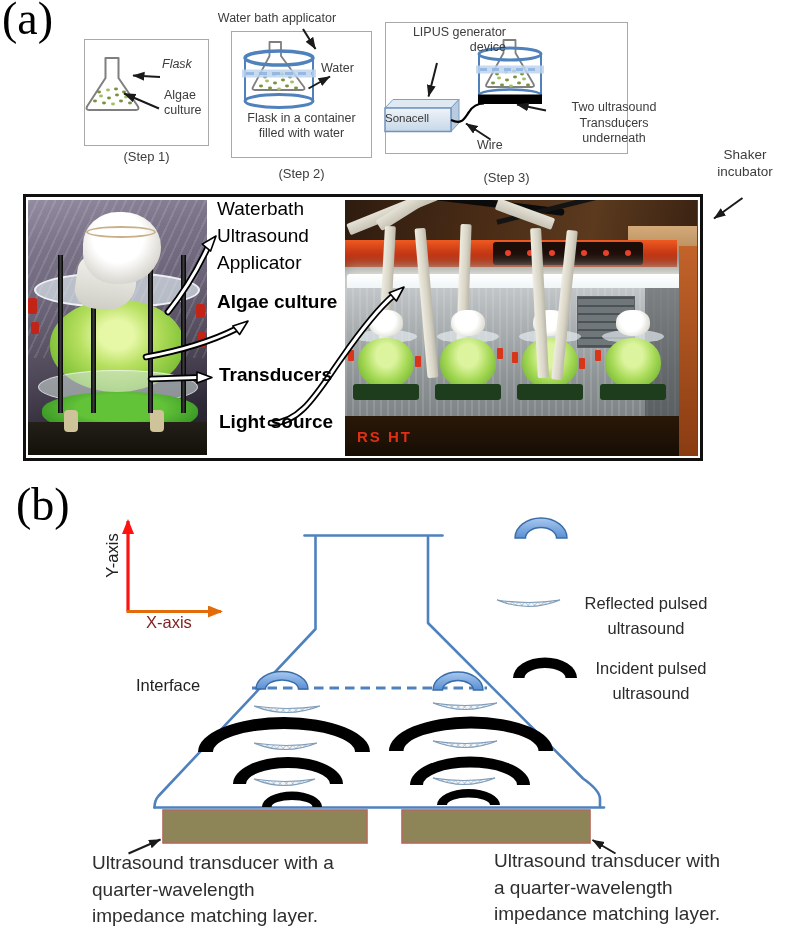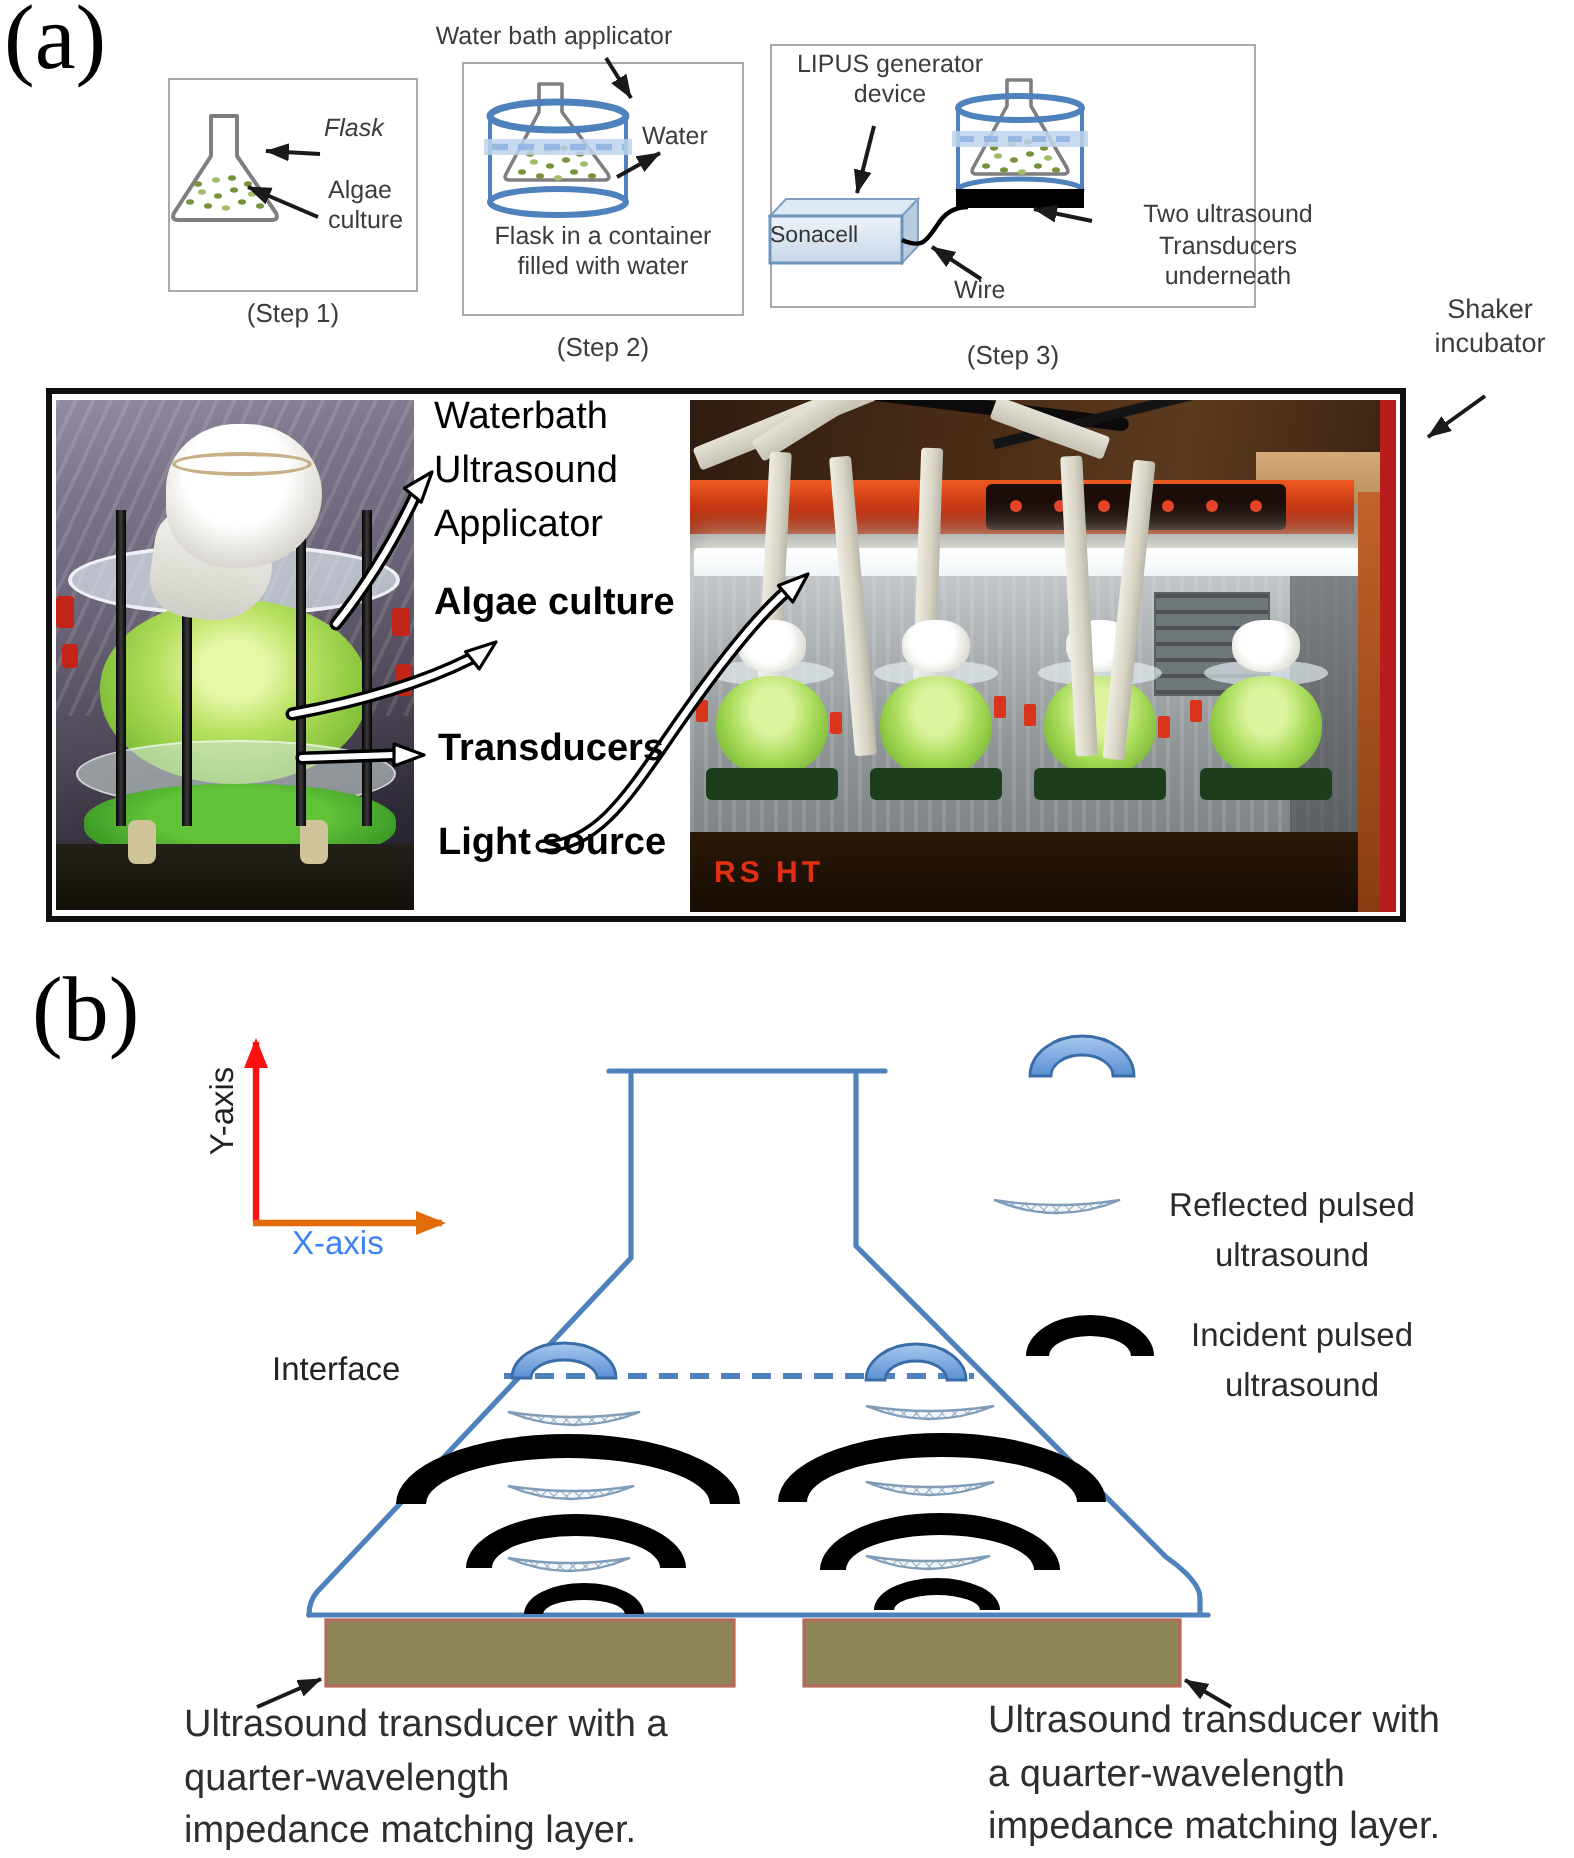--- a/index.html
+++ b/index.html
@@ -33,21 +33,21 @@
   .lp-cloth2{position:absolute;left:48px;top:55px;width:60px;height:55px;border-radius:40% 60% 60% 40%;
     transform:rotate(8deg);background:linear-gradient(#f4f3ee,#cfcec6);}
   .lp-band{position:absolute;left:58px;top:26px;width:70px;height:12px;border:2px solid #c9b089;
     border-radius:50%;box-sizing:border-box;}
   .lp-rod{position:absolute;width:4.5px;height:158px;top:55px;
     background:linear-gradient(90deg,#000,#3a3a3a,#000);}
   .lp-foot{position:absolute;width:14px;height:22px;background:#cfc39a;border-radius:4px;top:210px;}
   .lp-red{position:absolute;background:#c22417;border-radius:2px;}
   
   .photoR{position:absolute;left:345px;top:200px;width:353px;height:256px;overflow:hidden;background:#8f9496;
-    border-right:8px solid #b91c1c;box-sizing:border-box;}
+    border-right:1px solid #b91c1c;box-sizing:border-box;}
   .rp-top{position:absolute;left:0;top:0;width:353px;height:46px;
     background:linear-gradient(100deg,#2e1c10,#4a2c16 40%,#5b3a1e 70%,#3a2212);}
   .rp-cable1{position:absolute;left:40px;top:-2px;width:180px;height:7px;background:#0b0b0b;border-radius:4px;transform:rotate(7deg);}
   .rp-cable2{position:absolute;left:150px;top:4px;width:130px;height:5px;background:#141414;transform:rotate(-14deg);}
   .rp-shelf{position:absolute;left:283px;top:26px;width:70px;height:26px;background:linear-gradient(#d4aa7a,#b98d5c);}
   .rp-redbar{position:absolute;left:0;top:40px;width:332px;height:27px;
     background:linear-gradient(#ef5a22,#c03210 55%,#8f2408);}
   .rp-panel{position:absolute;left:148px;top:42px;width:150px;height:23px;background:#1c0d09;border-radius:3px;}
   .rp-dot{position:absolute;top:8px;width:6px;height:6px;border-radius:50%;background:#e5402a;}
   .rp-light{position:absolute;left:2px;top:74px;width:344px;height:16px;border-radius:2px;
@@ -330,39 +330,39 @@
   <div class="txt center" style="left:210px;top:11px;width:134px;font-size:12.5px;">Water bath applicator</div>
   <div class="txt" style="left:162px;top:57px;font-size:12.5px;font-style:italic;">Flask</div>
   <div class="txt" style="left:164px;top:88px;font-size:12.5px;line-height:15px;">Algae
 culture</div>
   <div class="txt" style="left:321px;top:61px;font-size:12.5px;">Water</div>
   <div class="txt center" style="left:236px;top:111px;width:131px;font-size:12.5px;line-height:14.5px;">Flask in a container
 filled with water</div>
   <div class="txt center" style="left:84px;top:149px;width:125px;font-size:13px;">(Step 1)</div>
   <div class="txt center" style="left:231px;top:166px;width:141px;font-size:13px;">(Step 2)</div>
   <div class="txt center" style="left:385px;top:170px;width:243px;font-size:13px;">(Step 3)</div>
-  <div class="txt center" style="left:384px;top:25px;width:122px;font-size:12.5px;line-height:15px;">LIPUS generator
+  <div class="txt center" style="left:384px;top:25px;width:122px;font-size:12.5px;line-height:15px;text-align:right;">LIPUS generator
 device</div>
   <div class="txt center" style="left:385px;top:112px;width:44px;font-size:11.5px;color:#333;">Sonacell</div>
   <div class="txt" style="left:477px;top:138px;font-size:12.5px;">Wire</div>
   <div class="txt center" style="left:537px;top:100px;width:92px;font-size:12.5px;line-height:15.5px;margin-left:31px;">Two ultrasound
 Transducers
 underneath</div>
   <div class="txt center" style="left:706px;top:147px;width:78px;font-size:13.5px;line-height:16.5px;">Shaker
 incubator</div>
 
   <div class="txt" style="left:217px;top:195px;font-size:19px;font-weight:normal;line-height:27px;color:#000;">Waterbath
 Ultrasound
 Applicator</div>
   <div class="txt" style="left:217px;top:291px;font-size:19px;font-weight:bold;color:#000;">Algae culture</div>
   <div class="txt" style="left:219px;top:364px;font-size:19px;font-weight:bold;color:#000;">Transducers</div>
   <div class="txt" style="left:219px;top:411px;font-size:19px;font-weight:bold;color:#000;">Light source</div>
 
   <div class="txt center" style="left:77px;top:546px;width:70px;font-size:16.5px;color:#222;transform:rotate(-90deg);">Y-axis</div>
-  <div class="txt" style="left:146px;top:613px;font-size:16.5px;color:#3b82f6;">X-axis</div>
+  <div class="txt" style="left:146px;top:613px;font-size:16.5px;color:#7f1d1d;">X-axis</div>
   <div class="txt" style="left:136px;top:676px;font-size:16.5px;color:#222;">Interface</div>
 
   <div class="txt center" style="left:558px;top:591px;width:176px;font-size:16.5px;line-height:25px;color:#2b2b2b;">Reflected pulsed
 ultrasound</div>
   <div class="txt center" style="left:563px;top:656px;width:176px;font-size:16.5px;line-height:25px;color:#2b2b2b;">Incident pulsed
 ultrasound</div>
 
   <div class="txt" style="left:92px;top:850px;font-size:19px;line-height:26.5px;color:#2e2e2e;">Ultrasound transducer with a
 quarter-wavelength
 impedance matching layer.</div>

